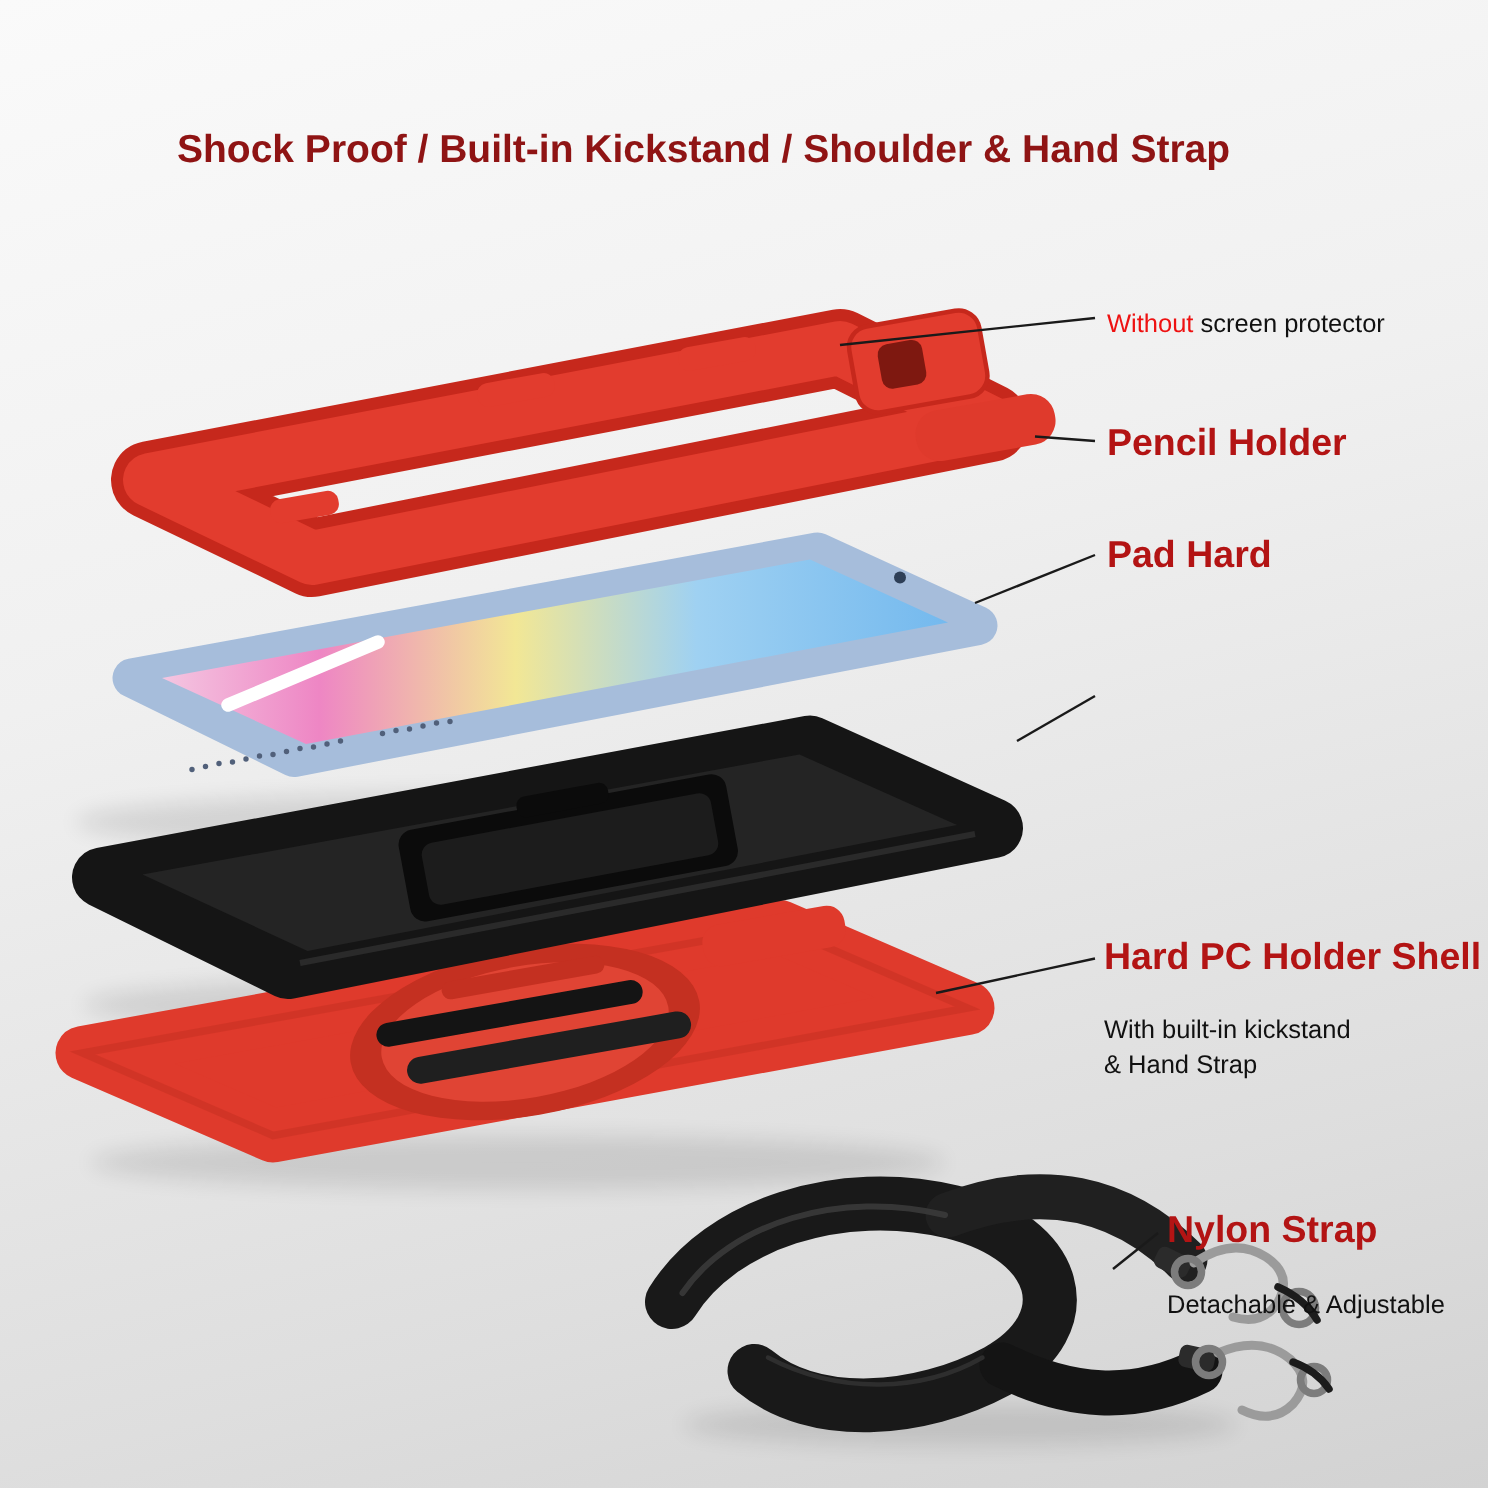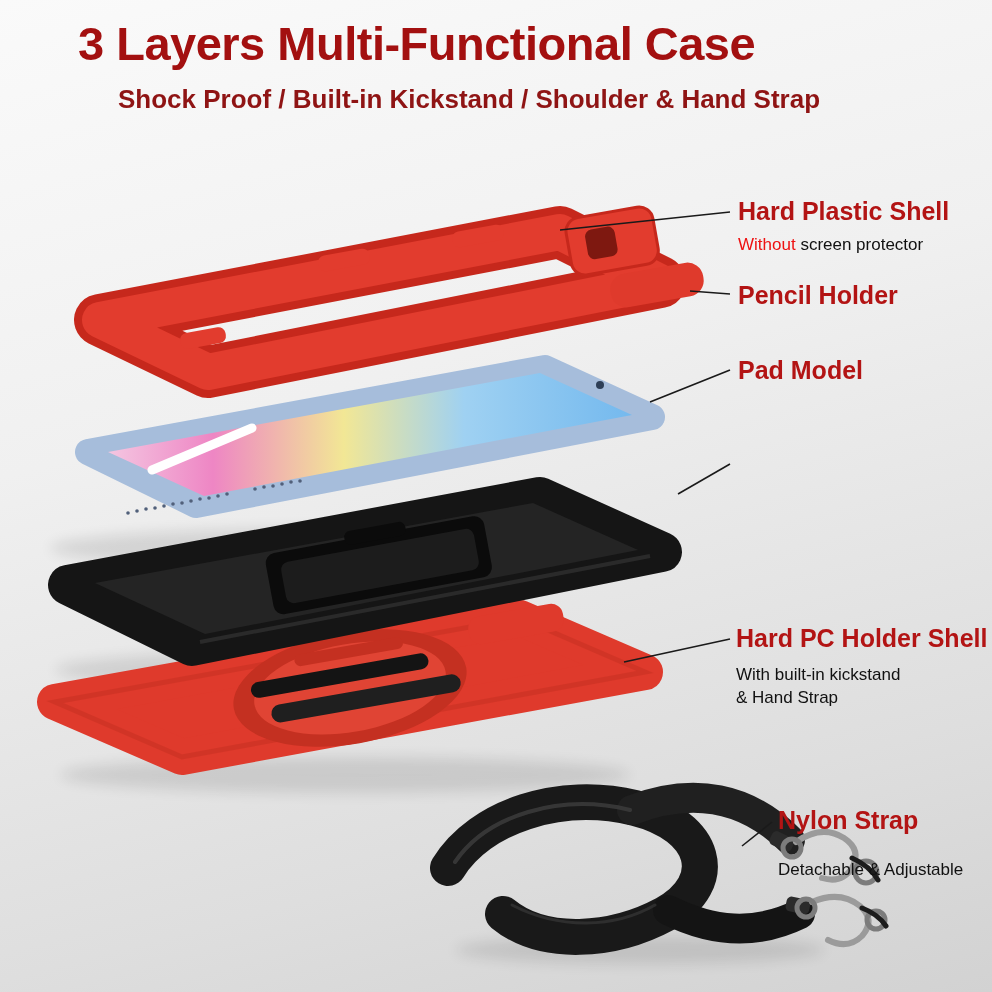--- a/index.html
+++ b/index.html
@@ -15,21 +15,20 @@
   .callout{position:absolute;white-space:nowrap}
   .co-title{font-size:25px;font-weight:700;color:#b31414}
   .co-sub{font-size:17px;font-weight:400;color:#111;margin-top:9px}
   .co-sub .hl{color:#ee1111}
 </style>
 </head>
 <body>
 
 <div class="stage">
 
-  <div class="page-title">3 Layers Multi-Functional Case</div>
   <div class="page-subtitle">Shock Proof / Built-in Kickstand / Shoulder &amp; Hand Strap</div>
 
   <svg class="art" viewBox="0 0 992 992">
     <defs>
       <linearGradient id="screenGrad" x1="0" y1="0" x2="1" y2="0">
         <stop offset="0" stop-color="#f4c6e1"></stop>
         <stop offset="0.2" stop-color="#ee86c4"></stop>
         <stop offset="0.45" stop-color="#f2e795"></stop>
         <stop offset="0.68" stop-color="#9fd1f2"></stop>
         <stop offset="1" stop-color="#74b9ee"></stop>
@@ -140,36 +139,35 @@
       <line x1="560" y1="230" x2="730" y2="212"></line>
       <line x1="690" y1="291" x2="730" y2="294"></line>
       <line x1="650" y1="402" x2="730" y2="370"></line>
       <line x1="678" y1="494" x2="730" y2="464"></line>
       <line x1="624" y1="662" x2="730" y2="639"></line>
       <line x1="742" y1="846" x2="772" y2="822"></line>
     </g>
   </svg>
 
   <div class="callout" style="left:738px;top:197px">
-    <div class="co-title">Hard Plastic Shell</div>
     <div class="co-sub"><span class="hl">Without</span> <span>screen protector</span></div>
   </div>
 
   <div class="callout" style="left:738px;top:281px">
     <div class="co-title">Pencil Holder</div>
   </div>
 
   <div class="callout" style="left:738px;top:356px">
-    <div class="co-title">Pad Model</div>
+    <div class="co-title">Pad Hard</div>
   </div>
 
 
   <div class="callout" style="left:736px;top:624px">
     <div class="co-title">Hard PC Holder Shell</div>
-    <div class="co-sub" style="margin-top:12px">With built-in kickstand</div>
+    <div class="co-sub" style="margin-top:24px">With built-in kickstand</div>
     <div class="co-sub" style="margin-top:3px">&amp; Hand Strap</div>
   </div>
 
   <div class="callout" style="left:778px;top:806px">
     <div class="co-title">Nylon Strap</div>
     <div class="co-sub" style="margin-top:25px">Detachable &amp; Adjustable</div>
   </div>
 
 </div>
 

